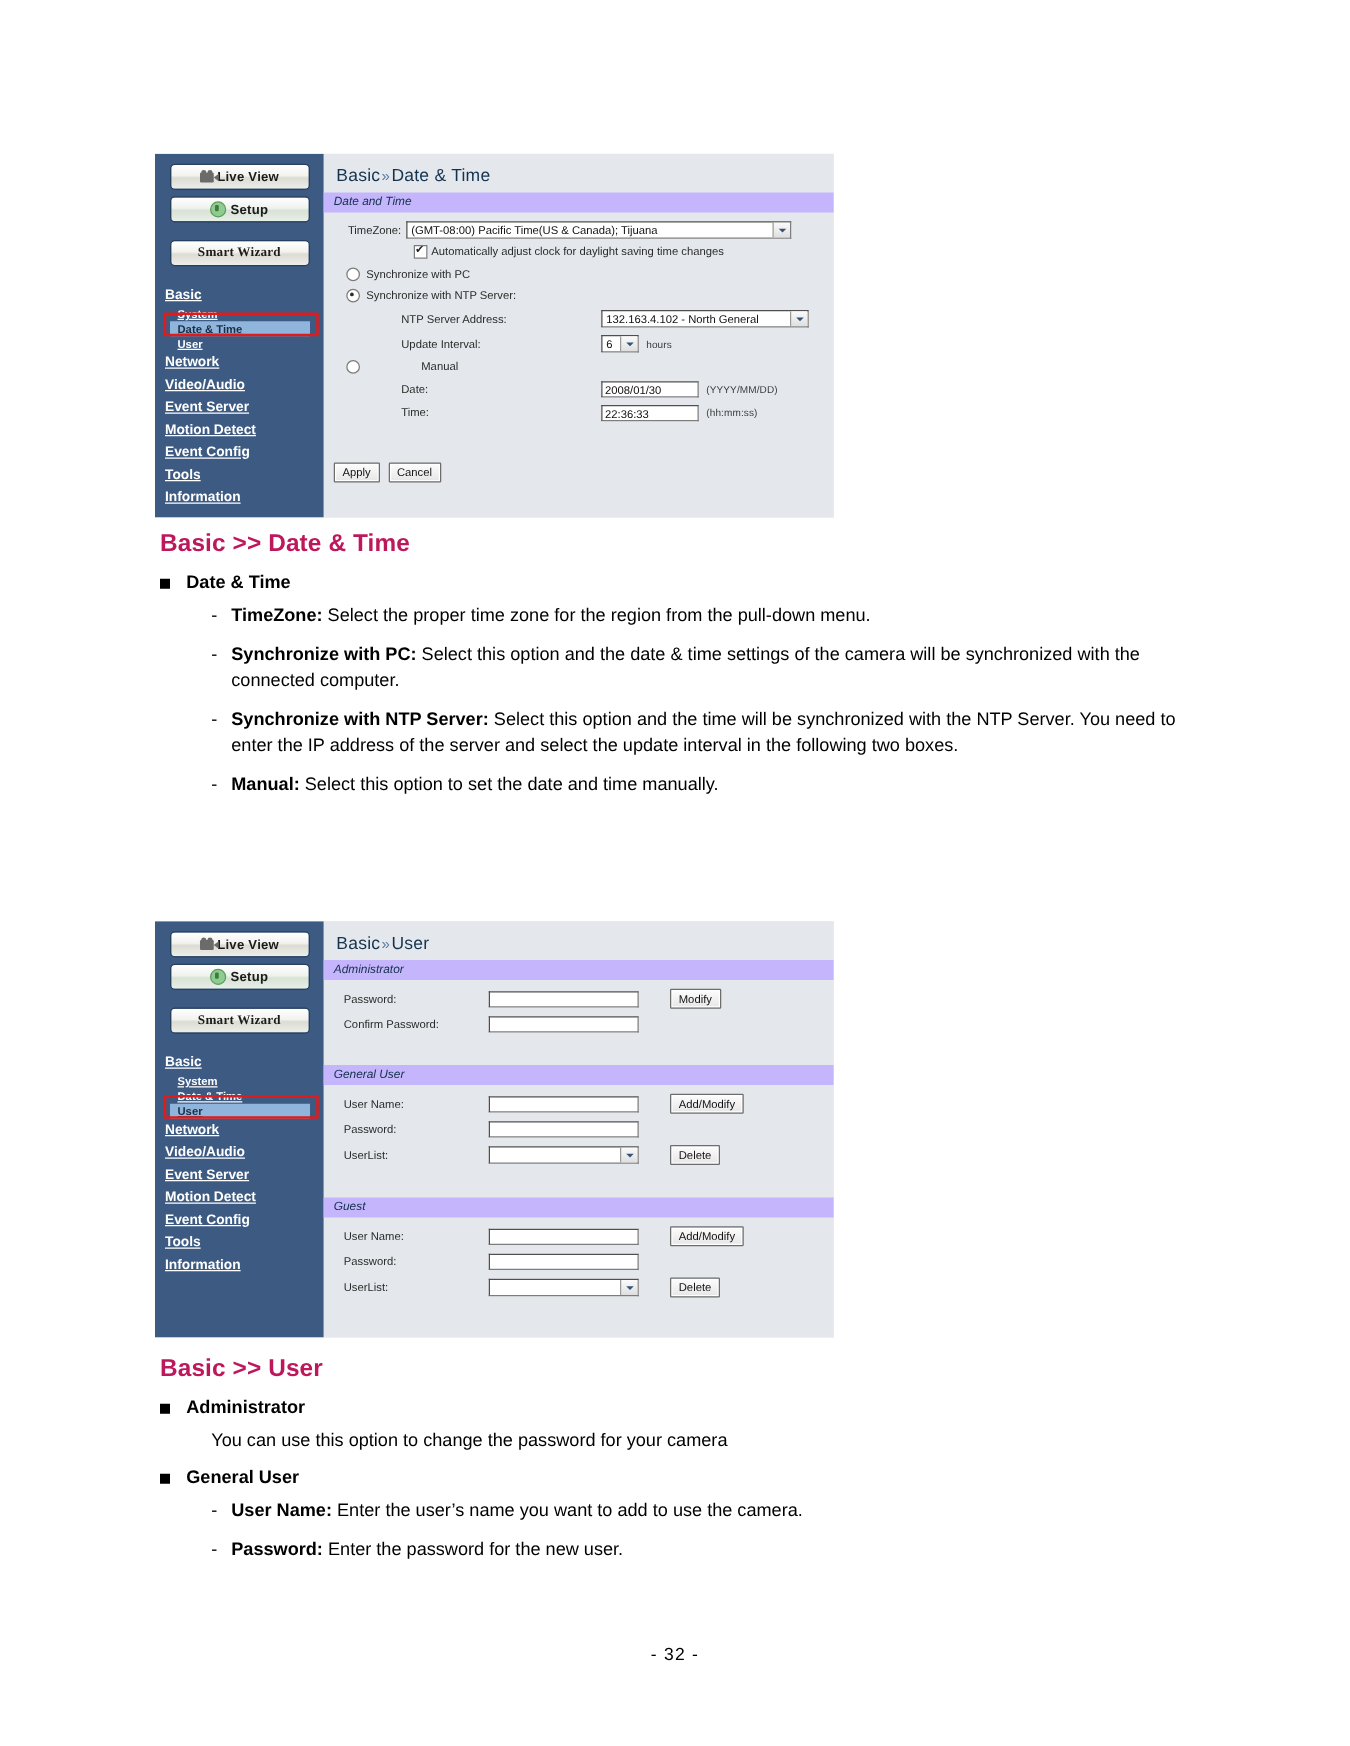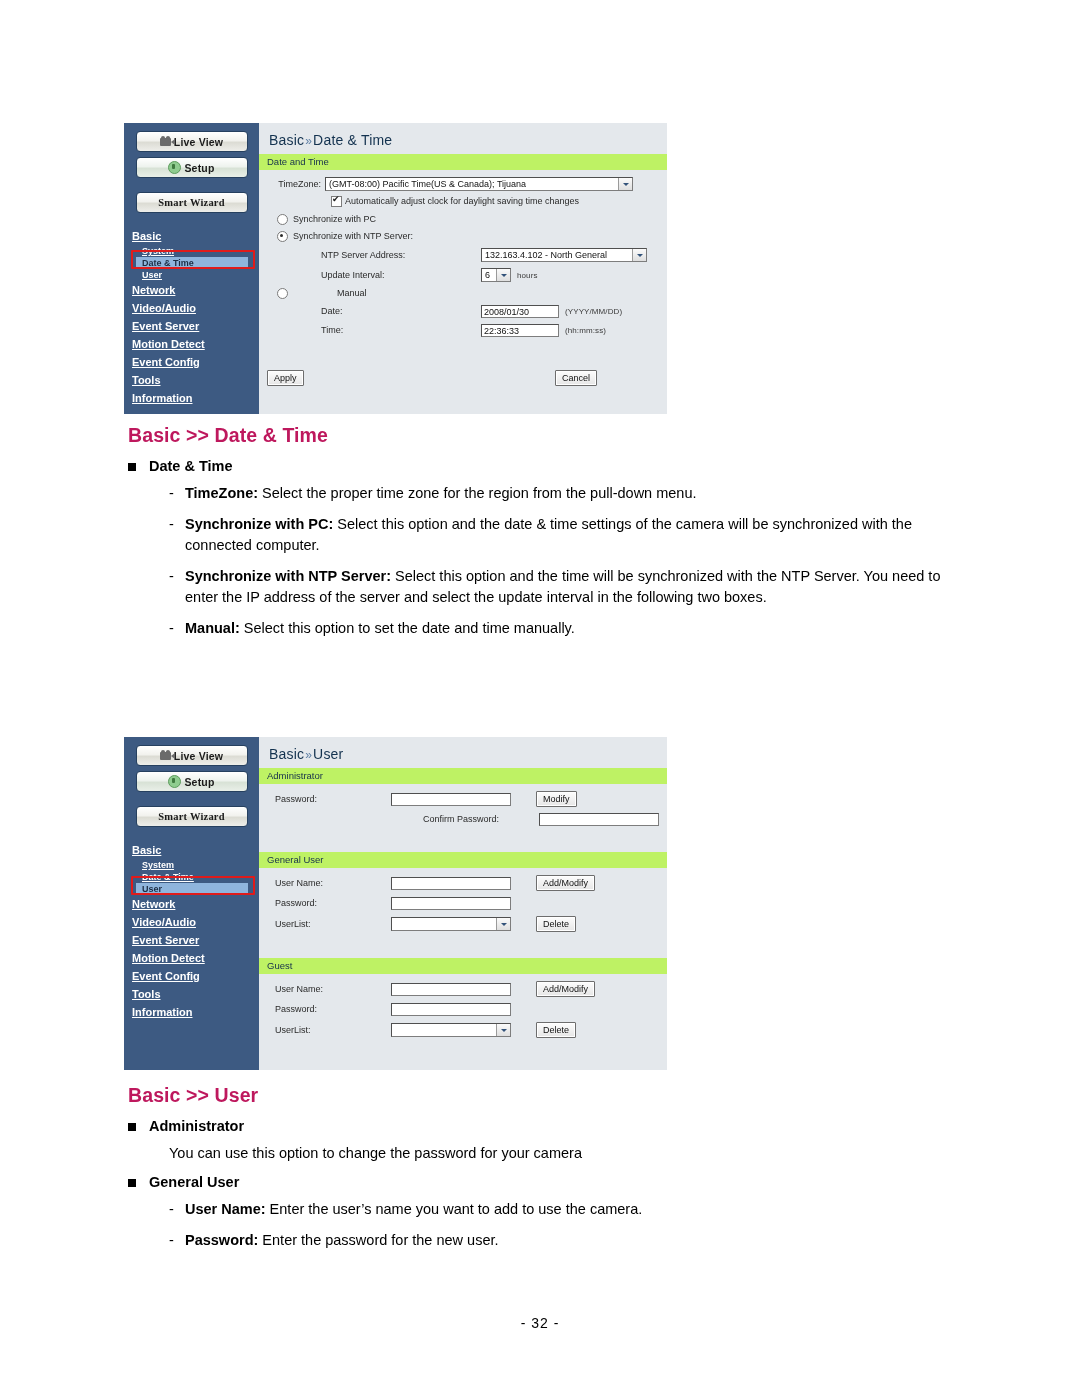--- a/index.html
+++ b/index.html
@@ -146,25 +146,26 @@
     box-sizing: border-box;
   }
   .ui-title {
     font-size: 14px;
     color: #13324f;
     padding: 9px 0 6px 10px;
     letter-spacing: 0.2px;
   }
   .ui-title .chev { color: #5d7fa5; font-size: 12px; padding: 0 1px; }
   .sect-bar {
-    background: #bef264;
+    background: #c4b5fd;
     color: #15304c;
     font-size: 9.5px;
     padding: 2px 0 2px 8px;
     line-height: 12px;
+    font-style: italic;
   }
 
   .frow {
     display: flex;
     align-items: center;
     font-size: 9px;
     color: #2a2a2a;
     line-height: 11px;
     margin-top: 6px;
     white-space: nowrap;
@@ -404,21 +405,21 @@
         <span class="tbox" style="width:78px;">2008/01/30</span>
         <span class="hint">(YYYY/MM/DD)</span>
       </div>
 
       <div class="frow" style="margin-top:6px; padding-left:54px;">
         <span class="flabel" style="width:160px;">Time:</span>
         <span class="tbox" style="width:78px;">22:36:33</span>
         <span class="hint">(hh:mm:ss)</span>
       </div>
 
-      <div class="frow" style="margin-top:33px; justify-content:space-between; padding-right:62px; gap:7px;">
+      <div class="frow" style="margin-top:33px; justify-content:flex-start; padding-right:62px; gap:7px;">
         <span class="btn">Apply</span>
         <span class="btn">Cancel</span>
       </div>
 
     </div>
   </div>
 </div>
 
 <div class="doc-h1" style="left:128px; top:424px;">Basic &gt;&gt; Date &amp; Time</div>
 
@@ -488,21 +489,21 @@
       <span>Basic</span><span class="chev">»</span><span>User</span>
     </div>
 
     <div class="sect-bar">Administrator</div>
     <div style="padding:0 8px;">
       <div class="frow" style="margin-top:7px; padding-left:8px;">
         <span class="flabel" style="width:116px;">Password:</span>
         <span class="tbox" style="width:120px;"></span>
         <span class="btn" style="margin-left:25px;">Modify</span>
       </div>
-      <div class="frow" style="margin-top:6px; padding-left:8px;justify-content:flex-end;">
+      <div class="frow" style="margin-top:6px; padding-left:8px;">
         <span class="flabel" style="width:116px;">Confirm Password:</span>
         <span class="tbox" style="width:120px;"></span>
       </div>
     </div>
 
     <div class="sect-bar" style="margin-top:26px;">General User</div>
     <div style="padding:0 8px;">
       <div class="frow" style="margin-top:7px; padding-left:8px;">
         <span class="flabel" style="width:116px;">User Name:</span>
         <span class="tbox" style="width:120px;"></span>

